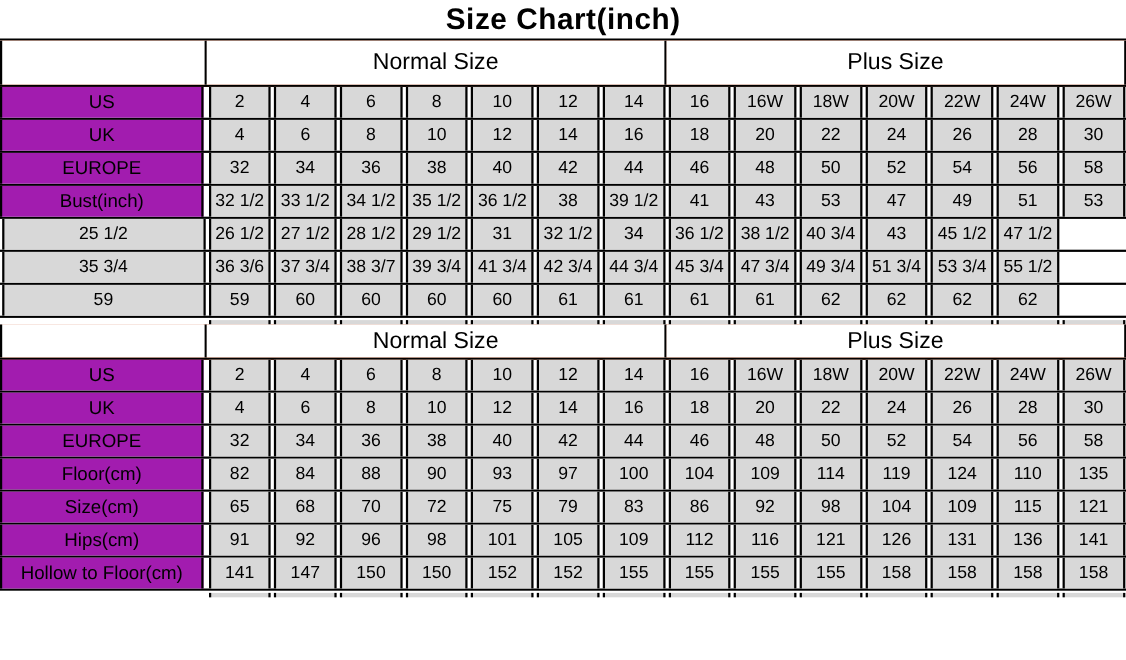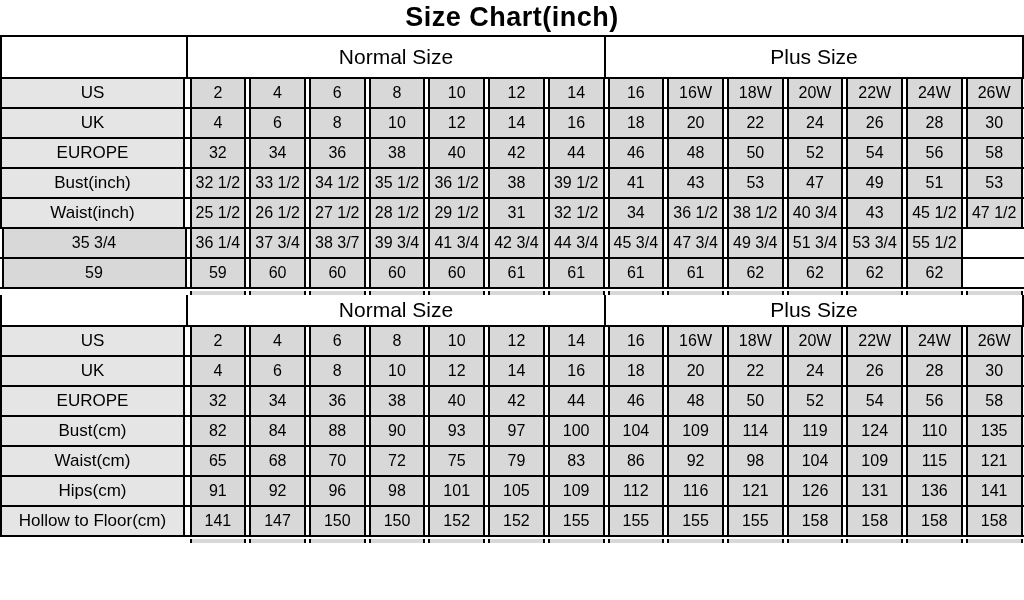--- a/index.html
+++ b/index.html
@@ -47,21 +47,21 @@
     border-right: 2px solid #000;
     background: #ffffff;
   }
 
   .data-row { height: 30px; }
   .label-cell {
     box-sizing: border-box;
     margin-right: 3px;
     border-left: 2px solid #000;
     border-right: 2px solid #000;
-    background: #e5e5e5;
+    background: #a21caf;
     display: flex; align-items: center; justify-content: center;
     font-size: 17px;
     white-space: nowrap;
   }
   .value-cell {
     box-sizing: border-box;
     margin: 0 1.5px;
     border-left: 2px solid #000;
     border-right: 2px solid #000;
     background: #d8d8d8;
@@ -148,39 +148,38 @@
         <div class="value-cell">39 1/2</div>
         <div class="value-cell">41</div>
         <div class="value-cell">43</div>
         <div class="value-cell">53</div>
         <div class="value-cell">47</div>
         <div class="value-cell">49</div>
         <div class="value-cell">51</div>
         <div class="value-cell">53</div>
       </div>
       <div class="grid-row data-row">
-        <div class="label-cell">Waist(inch)</div>
         <div class="value-cell">25 1/2</div>
         <div class="value-cell">26 1/2</div>
         <div class="value-cell">27 1/2</div>
         <div class="value-cell">28 1/2</div>
         <div class="value-cell">29 1/2</div>
         <div class="value-cell">31</div>
         <div class="value-cell">32 1/2</div>
         <div class="value-cell">34</div>
         <div class="value-cell">36 1/2</div>
         <div class="value-cell">38 1/2</div>
         <div class="value-cell">40 3/4</div>
         <div class="value-cell">43</div>
         <div class="value-cell">45 1/2</div>
         <div class="value-cell">47 1/2</div>
       </div>
       <div class="grid-row data-row">
         <div class="value-cell">35 3/4</div>
-        <div class="value-cell">36 1/4</div>
+        <div class="value-cell">36 3/6</div>
         <div class="value-cell">37 3/4</div>
         <div class="value-cell">38 3/7</div>
         <div class="value-cell">39 3/4</div>
         <div class="value-cell">41 3/4</div>
         <div class="value-cell">42 3/4</div>
         <div class="value-cell">44 3/4</div>
         <div class="value-cell">45 3/4</div>
         <div class="value-cell">47 3/4</div>
         <div class="value-cell">49 3/4</div>
         <div class="value-cell">51 3/4</div>
@@ -275,38 +274,38 @@
         <div class="value-cell">44</div>
         <div class="value-cell">46</div>
         <div class="value-cell">48</div>
         <div class="value-cell">50</div>
         <div class="value-cell">52</div>
         <div class="value-cell">54</div>
         <div class="value-cell">56</div>
         <div class="value-cell">58</div>
       </div>
       <div class="grid-row data-row">
-        <div class="label-cell">Bust(cm)</div>
+        <div class="label-cell">Floor(cm)</div>
         <div class="value-cell">82</div>
         <div class="value-cell">84</div>
         <div class="value-cell">88</div>
         <div class="value-cell">90</div>
         <div class="value-cell">93</div>
         <div class="value-cell">97</div>
         <div class="value-cell">100</div>
         <div class="value-cell">104</div>
         <div class="value-cell">109</div>
         <div class="value-cell">114</div>
         <div class="value-cell">119</div>
         <div class="value-cell">124</div>
         <div class="value-cell">110</div>
         <div class="value-cell">135</div>
       </div>
       <div class="grid-row data-row">
-        <div class="label-cell">Waist(cm)</div>
+        <div class="label-cell">Size(cm)</div>
         <div class="value-cell">65</div>
         <div class="value-cell">68</div>
         <div class="value-cell">70</div>
         <div class="value-cell">72</div>
         <div class="value-cell">75</div>
         <div class="value-cell">79</div>
         <div class="value-cell">83</div>
         <div class="value-cell">86</div>
         <div class="value-cell">92</div>
         <div class="value-cell">98</div>

